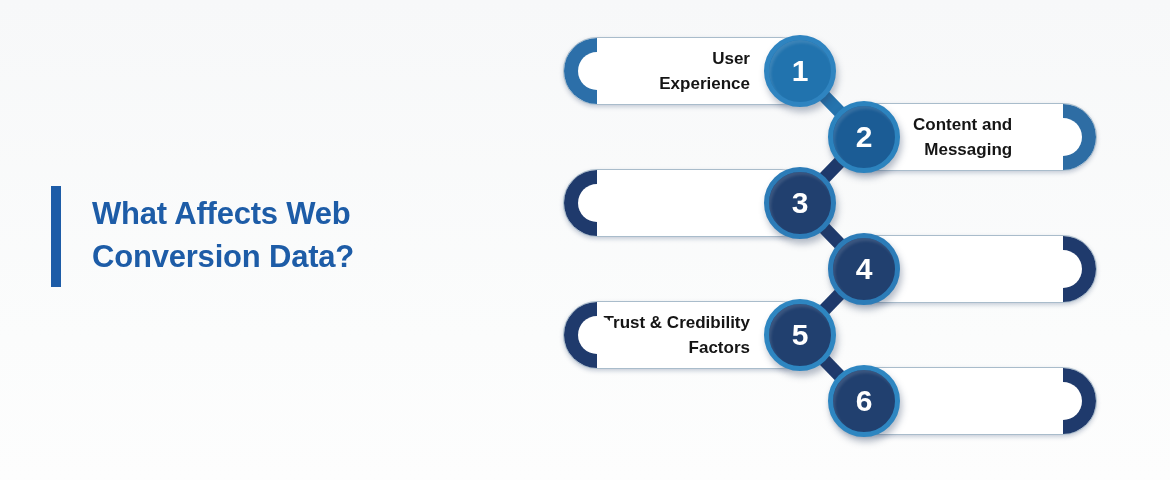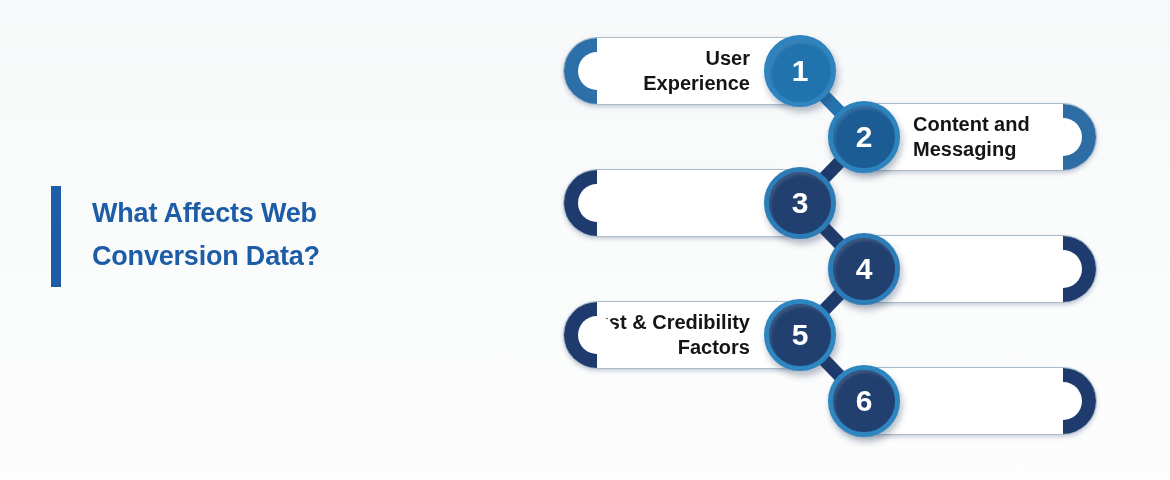--- a/index.html
+++ b/index.html
@@ -18,21 +18,21 @@
   
   .title-block{position:absolute;left:51px;top:186px;}
   .accent-bar{
     position:absolute;left:0;top:0;
     width:10px;height:101px;
     background:#1D5CA7;
   }
   .title{
     position:absolute;left:41px;top:6px;
     width:420px;
-    font-size:27px;
+    font-size:31px;
     font-weight:700;
     line-height:43px;
     letter-spacing:-0.2px;
     color:#1D5CA7;
     white-space:pre;
   }
 
   
   #connector-svg{
     position:absolute;left:0;top:0;
@@ -53,28 +53,28 @@
     border-radius:34px;
     box-shadow:0 2px 4px rgba(44,68,112,.25);
     display:flex;flex-direction:column;justify-content:center;
     overflow:hidden;
     z-index:1;
   }
   .left  .pill{align-items:flex-end;  padding:0 64px 0 22px;}
   .right .pill{align-items:flex-start;padding:0 36px 0 82px;}
 
   .label{
-    font-size:20px;
+    font-size:17px;
     font-weight:700;
     line-height:25px;
     color:#151515;
     white-space:pre;
   }
   .left  .label{text-align:right;}
-  .right .label{text-align:left;}
+  .right .label{text-align:right;}
 
   .cap{
     position:absolute;top:-1px;bottom:-1px;width:34px;
     background:var(--cap,#1F3A6C);
   }
   .left  .cap{left:-1px; border-radius:35px 0 0 35px;}
   .right .cap{right:-1px;border-radius:0 35px 35px 0;}
   .cap::after{
     content:"";
     position:absolute;

